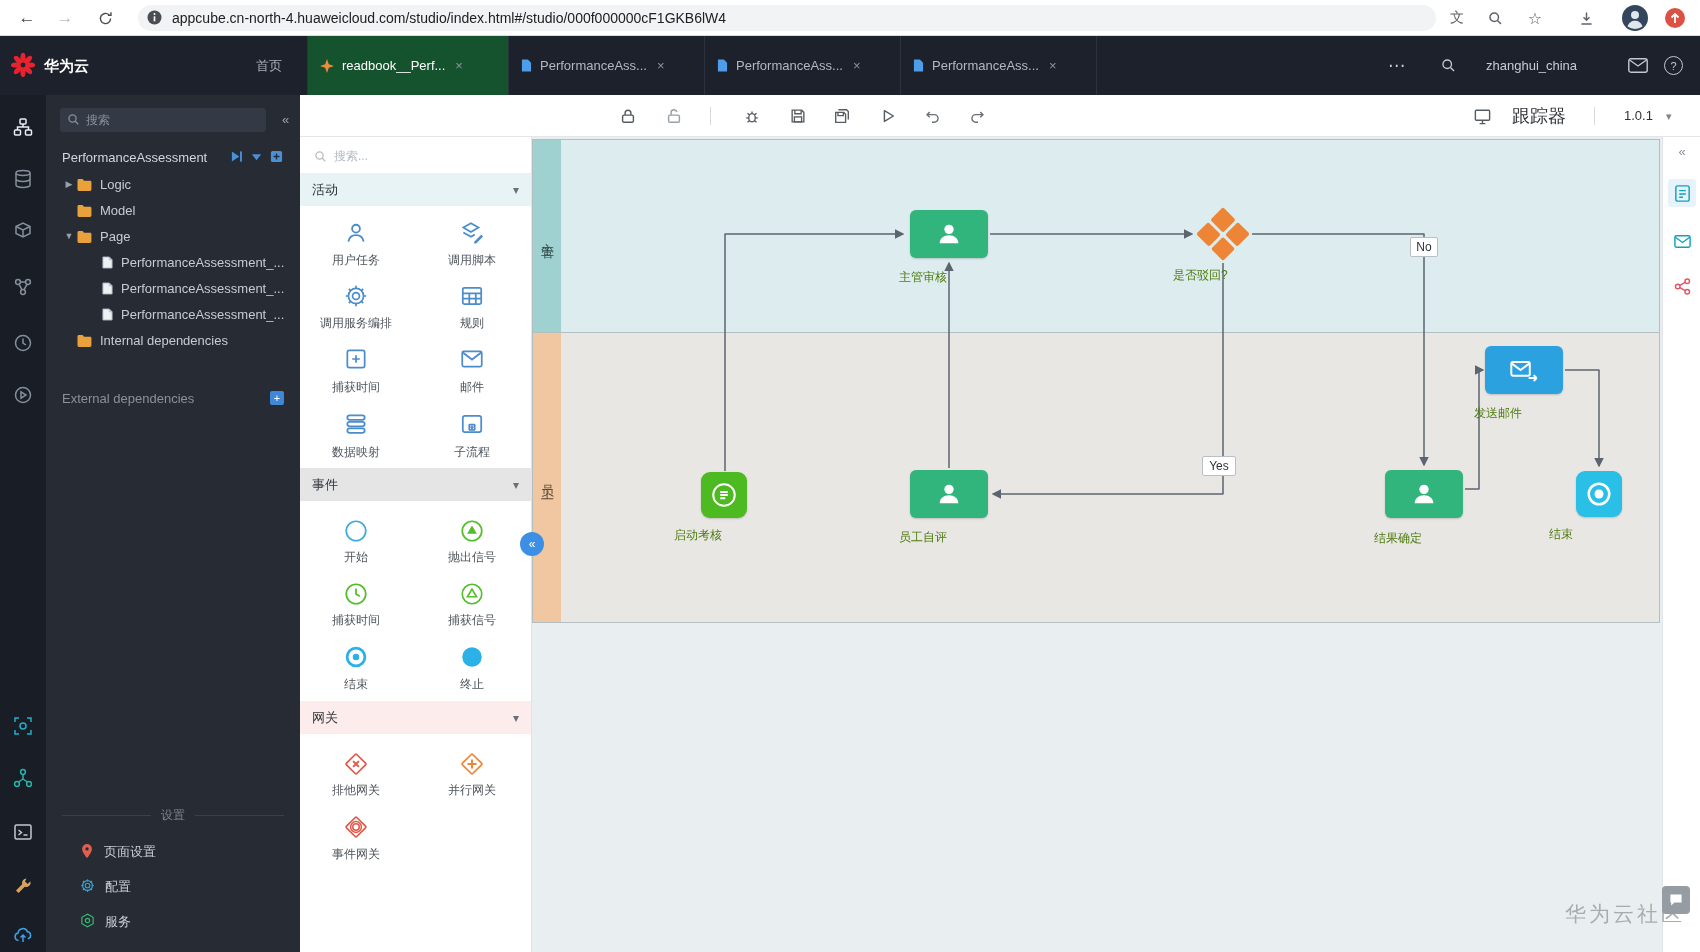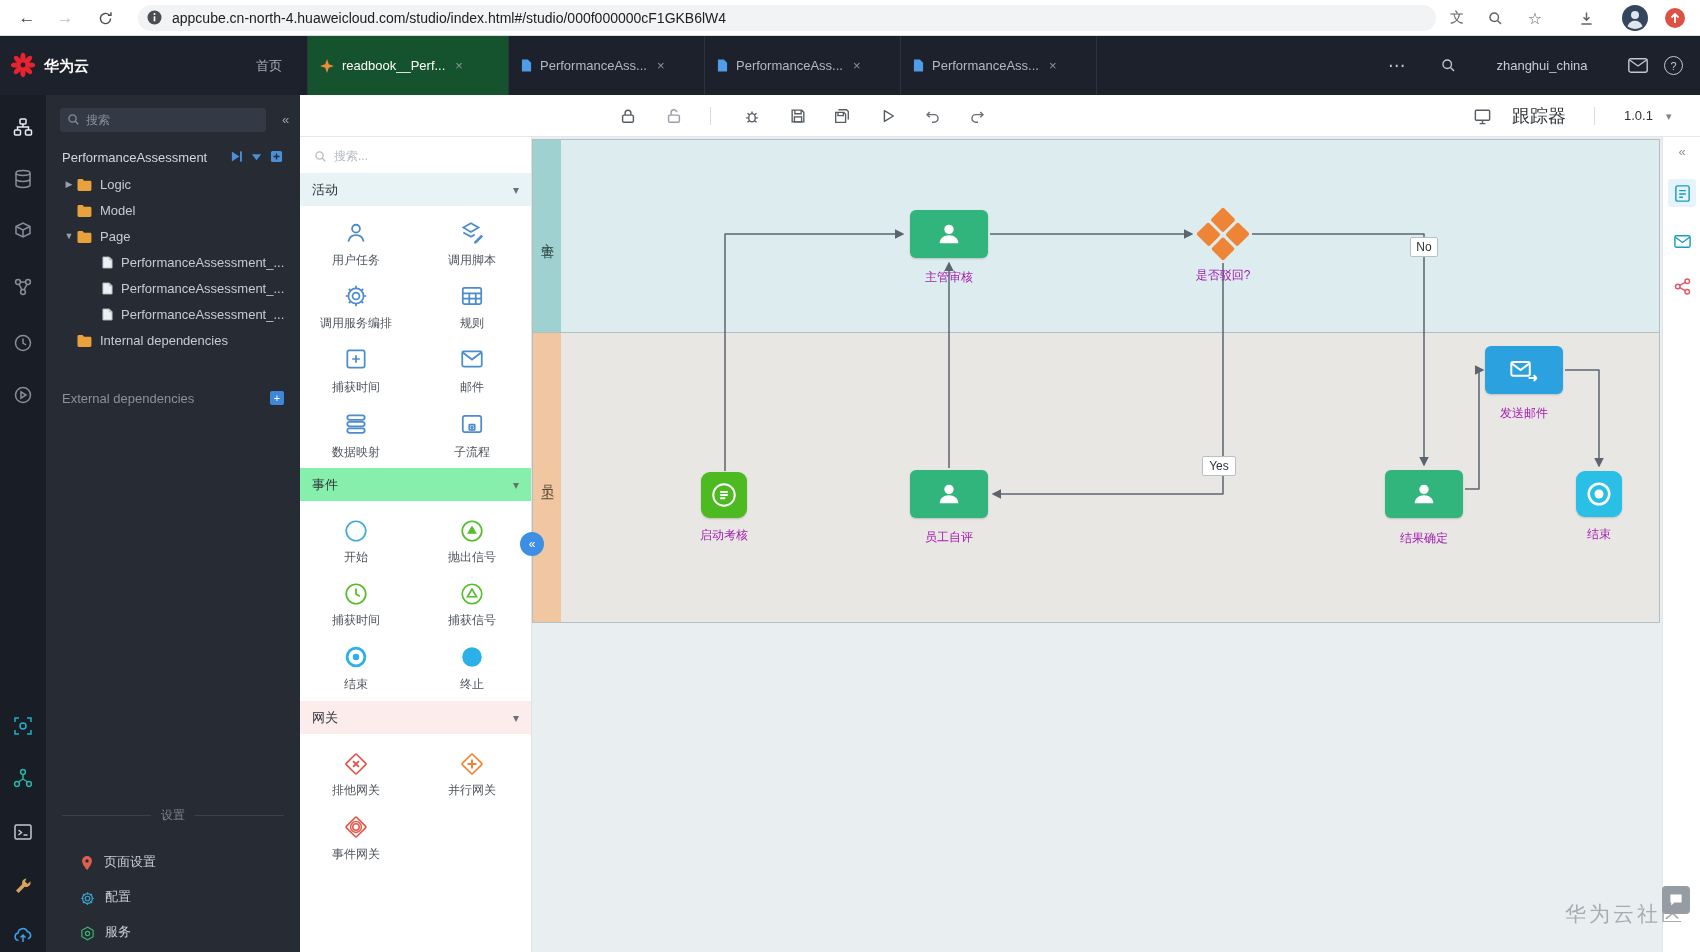--- a/index.html
+++ b/index.html
@@ -28,21 +28,21 @@
   #rail{position:absolute;left:0;top:95px;width:46px;height:857px;background:#191e26}
   .rail-icon{position:absolute;left:13px;width:20px;height:20px;display:flex;align-items:center;justify-content:center;color:#868e9a}
 
   
   #explorer{position:absolute;left:46px;top:95px;width:254px;height:857px;background:#262b34}
   .xrow{position:absolute;left:0;width:254px;height:26px;display:flex;align-items:center;color:#c7ccd3;font-size:13px;cursor:pointer}
   .xarrow{width:14px;text-align:center;font-size:9px;color:#98a0ab;margin-left:16px}
   #xsearch{position:absolute;left:14px;top:13px;width:206px;height:24px;background:#333a45;border-radius:3px}
   #xsearch input{position:absolute;left:26px;top:0;width:176px;height:24px;font-size:12px;color:#cfd4da}
   #xsearch input::placeholder{color:#878f9b}
-  .settings-row{position:absolute;left:0;width:254px;height:28px;display:flex;align-items:flex-end;color:#c9ced5;font-size:13px;cursor:pointer}
+  .settings-row{position:absolute;left:0;width:254px;height:28px;display:flex;align-items:flex-start;color:#c9ced5;font-size:13px;cursor:pointer}
   .divline{flex:1;height:1px;background:#3a414c}
 
   
   #wtoolbar{position:absolute;left:300px;top:95px;width:1400px;height:42px;background:#fff;border-bottom:1px solid #e4e6e8}
   .wicon{position:absolute;top:11px;width:20px;height:20px;display:flex;align-items:center;justify-content:center;cursor:pointer}
 
   
   #palette{position:absolute;left:300px;top:137px;width:232px;height:815px;background:#fff;border-right:1px solid #dfe3e6}
   .psec{position:absolute;left:0;width:231px;height:33px;display:flex;align-items:center;justify-content:space-between;padding:0 12px;font-size:13px;color:#30363b;cursor:pointer}
   .picon{position:absolute;width:28px;height:28px;display:flex;align-items:center;justify-content:center;cursor:grab}
@@ -50,21 +50,21 @@
   #psearch input{position:absolute;left:34px;top:8px;width:180px;height:22px;font-size:12px;color:#a16207}
   #psearch input::placeholder{color:#b6bcc2}
 
   
   #canvas{position:absolute;left:532px;top:137px;width:1130px;height:815px;background:#e9eef1;overflow:hidden}
   .lane{position:absolute;left:0;width:1128px;border:1px solid #b4bfc2}
   .lane-strip{position:absolute;left:0;top:0;bottom:0;width:28px;display:flex;align-items:center;justify-content:center}
   .lane-strip span{writing-mode:vertical-rl;font-size:13px;letter-spacing:4px}
   .task{position:absolute;width:78px;height:48px;border-radius:6px;background:#31b57d;display:flex;align-items:center;justify-content:center;box-shadow:0 1px 2px rgba(0,0,0,.18);cursor:grab}
   .evnode{position:absolute;width:46px;height:46px;border-radius:9px;display:flex;align-items:center;justify-content:center;box-shadow:0 1px 2px rgba(0,0,0,.18);cursor:grab}
-  .nlabel{position:absolute;font-size:12px;color:#a21caf;text-align:center;width:100px}
+  .nlabel{position:absolute;font-size:12px;color:#4d7c0f;text-align:left;width:100px}
   .elabel{position:absolute;background:#fff;border:1px solid #b9bfc6;border-radius:2px;font-size:12px;color:#2d3238;display:flex;align-items:center;justify-content:center;cursor:pointer}
   #gateway{position:absolute;left:672px;top:78px;width:38px;height:38px;transform:rotate(45deg);display:grid;grid-template-columns:17.5px 17.5px;grid-template-rows:17.5px 17.5px;gap:3px;cursor:grab}
   #gateway div{background:#ee8435;border-radius:2px}
 
   
   #rightstrip{position:absolute;left:1662px;top:137px;width:38px;height:815px;background:#fff;border-left:1px solid #e3e6e9}
   .rs-item{position:absolute;left:5px;width:28px;height:28px;display:flex;align-items:center;justify-content:center;border-radius:3px;cursor:pointer}
   .rs-item.active{background:#e6f3fb}
 
   #collapse-handle{position:absolute;left:520px;top:532px;width:24px;height:24px;border-radius:50%;background:#3d8fe6;color:#fff;font-size:12px;display:flex;align-items:center;justify-content:center;z-index:6;cursor:pointer}
@@ -179,21 +179,21 @@
     </div>
   </div>
 
   <span class="abs" style="left:1388px;top:0;height:59px;line-height:59px;font-size:17px;color:#c6ccd4">⋯</span>
   <span class="abs" style="left:1440px;top:21px">
     <svg width="17" height="17" viewBox="0 0 20 20" fill="none" stroke="#c2c8d2" stroke-width="1.6">
         <circle cx="8.5" cy="8.5" r="5"></circle>
         <path d="M12.3 12.3l4.2 4.2"></path>
       </svg>
   </span>
-  <span class="abs" style="left:1486px;top:0;width:112px;height:59px;line-height:59px;text-align:center;font-size:13px;color:#c6ccd4">zhanghui_china</span>
+  <span class="abs" style="left:1486px;top:0;width:112px;height:59px;line-height:59px;text-align:left;font-size:13px;color:#c6ccd4">zhanghui_china</span>
   <span class="abs" style="left:1628px;top:22px">
     <svg width="20" height="15" viewBox="0 0 20 15" fill="none" stroke="#c2c8d2" stroke-width="1.4">
         <rect x=".8" y=".8" width="18.4" height="13.4" rx="2"></rect>
         <path d="M1.5 2l8.5 6 8.5-6"></path>
       </svg>
   </span>
   <span class="abs" style="left:1664px;top:20px;width:19px;height:19px;border:1.5px solid #c2c8d2;border-radius:50%;display:flex;align-items:center;justify-content:center;font-size:11px;color:#c2c8d2">?</span>
 </div>
 
 <div id="rail">
@@ -543,21 +543,21 @@
   <span class="picon" style="left:158px;top:273px">
     <svg width="26" height="26" viewBox="0 0 24 24" fill="none" stroke="#4b8ccd" stroke-width="1.6">
         <rect x="3.5" y="4.5" width="17" height="15" rx="2"></rect>
         <rect x="9.5" y="12.5" width="5" height="5" rx=".5"></rect>
         <path d="M12 13.5v3M10.5 15h3"></path>
       </svg>
   </span>
   <div class="plabel" style="left:0;top:307px">数据映射</div>
   <div class="plabel" style="left:116px;top:307px">子流程</div>
 
-  <div class="psec" style="top:331px;background:#86efac">
+  <div class="psec" style="top:331px;background:#e5e5e5">
     <span>事件</span>
     <span style="color:#6a7076;font-size:12px">▾</span>
   </div>
   <span class="picon" style="left:42px;top:380px">
     <svg width="26" height="26" viewBox="0 0 24 24">
         <circle cx="12" cy="12" r="9" fill="none" stroke="#3fa9e0" stroke-width="1.6"></circle>
       </svg>
   </span>
   <span class="picon" style="left:158px;top:380px">
     <svg width="26" height="26" viewBox="0 0 24 24">

